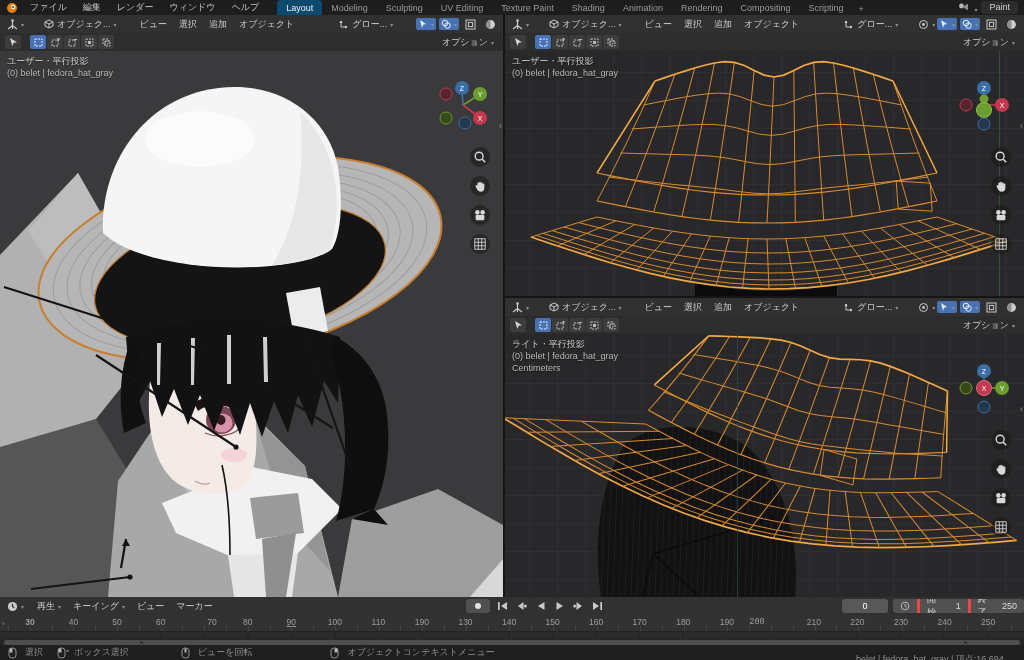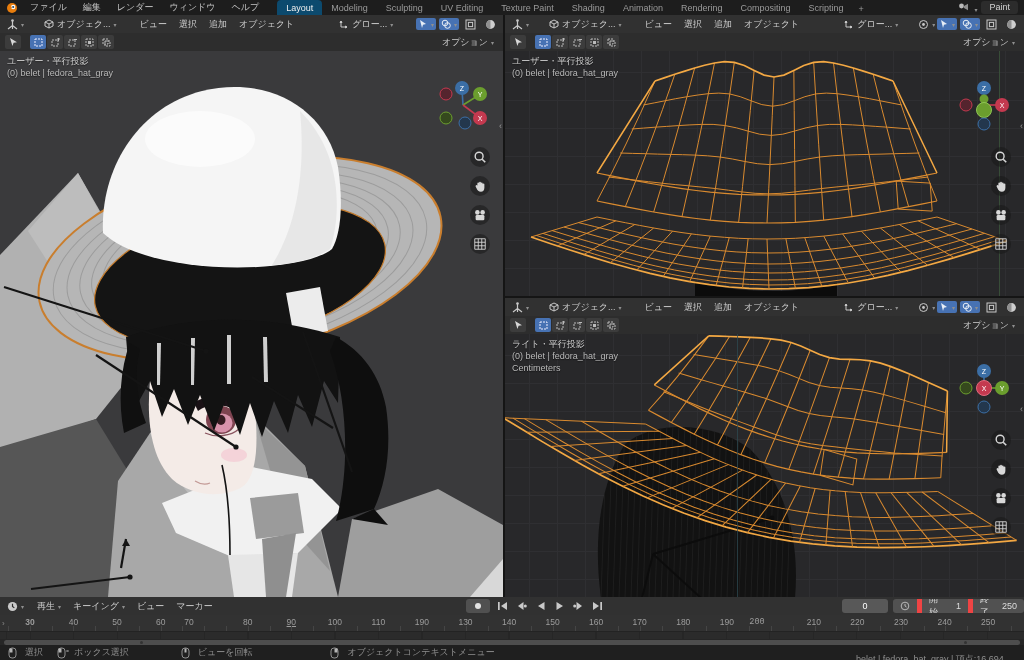--- a/index.html
+++ b/index.html
@@ -46,21 +46,21 @@
   
   #timeline{left:0;top:597px;width:1024px;height:63px;background:#2b2b2b}
   #tl-header{height:18px;background:#313131;display:flex;align-items:center;padding:0 4px;position:relative}
   #tl-transport{position:absolute;left:496px;display:flex;align-items:center;gap:6px}
   .tp-btn{display:flex;align-items:center;justify-content:center;width:13px;height:13px}
   #tl-autokey{position:absolute;left:466px;width:24px;height:14px;background:#505050;border-radius:3px;display:flex;align-items:center;justify-content:center}
   #tl-frame{position:absolute;left:842px;width:46px;height:14px;background:#585858;border-radius:3px;color:#fff;
             display:flex;align-items:center;justify-content:center}
   #tl-range{position:absolute;left:893px;display:flex;height:14px;border-radius:3px;overflow:hidden}
   .rng-seg{background:#515151;display:flex;align-items:center;padding:0 7px;gap:4px;color:#ddd}
-  .rng-seg+.rng-seg{border-left:5px solid #ef4444}
+  .rng-seg+.rng-seg{border-left:3px solid #ef4444}
   #tl-ruler{position:relative;height:16px;background:#323232;border-bottom:1px solid #232323;overflow:hidden}
   #tl-ruler::after{content:"";position:absolute;left:8px;right:0;bottom:0;height:5px;
      background:repeating-linear-gradient(90deg,#454545 0 1px,transparent 1px 21.8px)}
   .tick{position:absolute;top:2px;transform:translateX(-50%);color:#9d9d9d;font-size:8.5px}
   #tl-tracks{position:relative;height:7px;background:#2b2b2b;
      background-image:repeating-linear-gradient(90deg,#262626 0 1px,transparent 1px 43.5px);background-position-x:30px}
   #tl-scroll{position:relative;height:7px;background:#262626}
   #tl-scroll .bar{position:absolute;left:4px;right:4px;top:1px;bottom:1px;background:#4d4d4d;border-radius:3px}
   .scroll-dot{position:absolute;top:2px;width:3px;height:3px;border-radius:50%;background:#333}
   #tl-expand{position:absolute;left:2px;top:22px;color:#8a8a8a;font-size:8px}
@@ -921,21 +921,21 @@
         <span>終了</span>
         <span style="margin-left:6px">250</span>
       </span>
     </span>
   </div>
   <div id="tl-ruler">
       <span class="tick" style="left: 30px; font-weight: bold;">30</span>
       <span class="tick" style="left: 73.55px;">40</span>
       <span class="tick" style="left: 117.1px;">50</span>
       <span class="tick" style="left: 160.65px;">60</span>
-      <span class="tick" style="left: 189px;">70</span>
+      <span class="tick" style="left: 212px;">70</span>
       <span class="tick" style="left: 247.75px;">80</span>
       <span class="tick" style="left: 291.3px; text-decoration: underline;">90</span>
       <span class="tick" style="left: 334.85px;">100</span>
       <span class="tick" style="left: 378.4px;">110</span>
       <span class="tick" style="left: 421.95px;">190</span>
       <span class="tick" style="left: 465.5px;">130</span>
       <span class="tick" style="left: 509.05px;">140</span>
       <span class="tick" style="left: 552.6px;">150</span>
       <span class="tick" style="left: 596.15px;">160</span>
       <span class="tick" style="left: 639.7px;">170</span>

